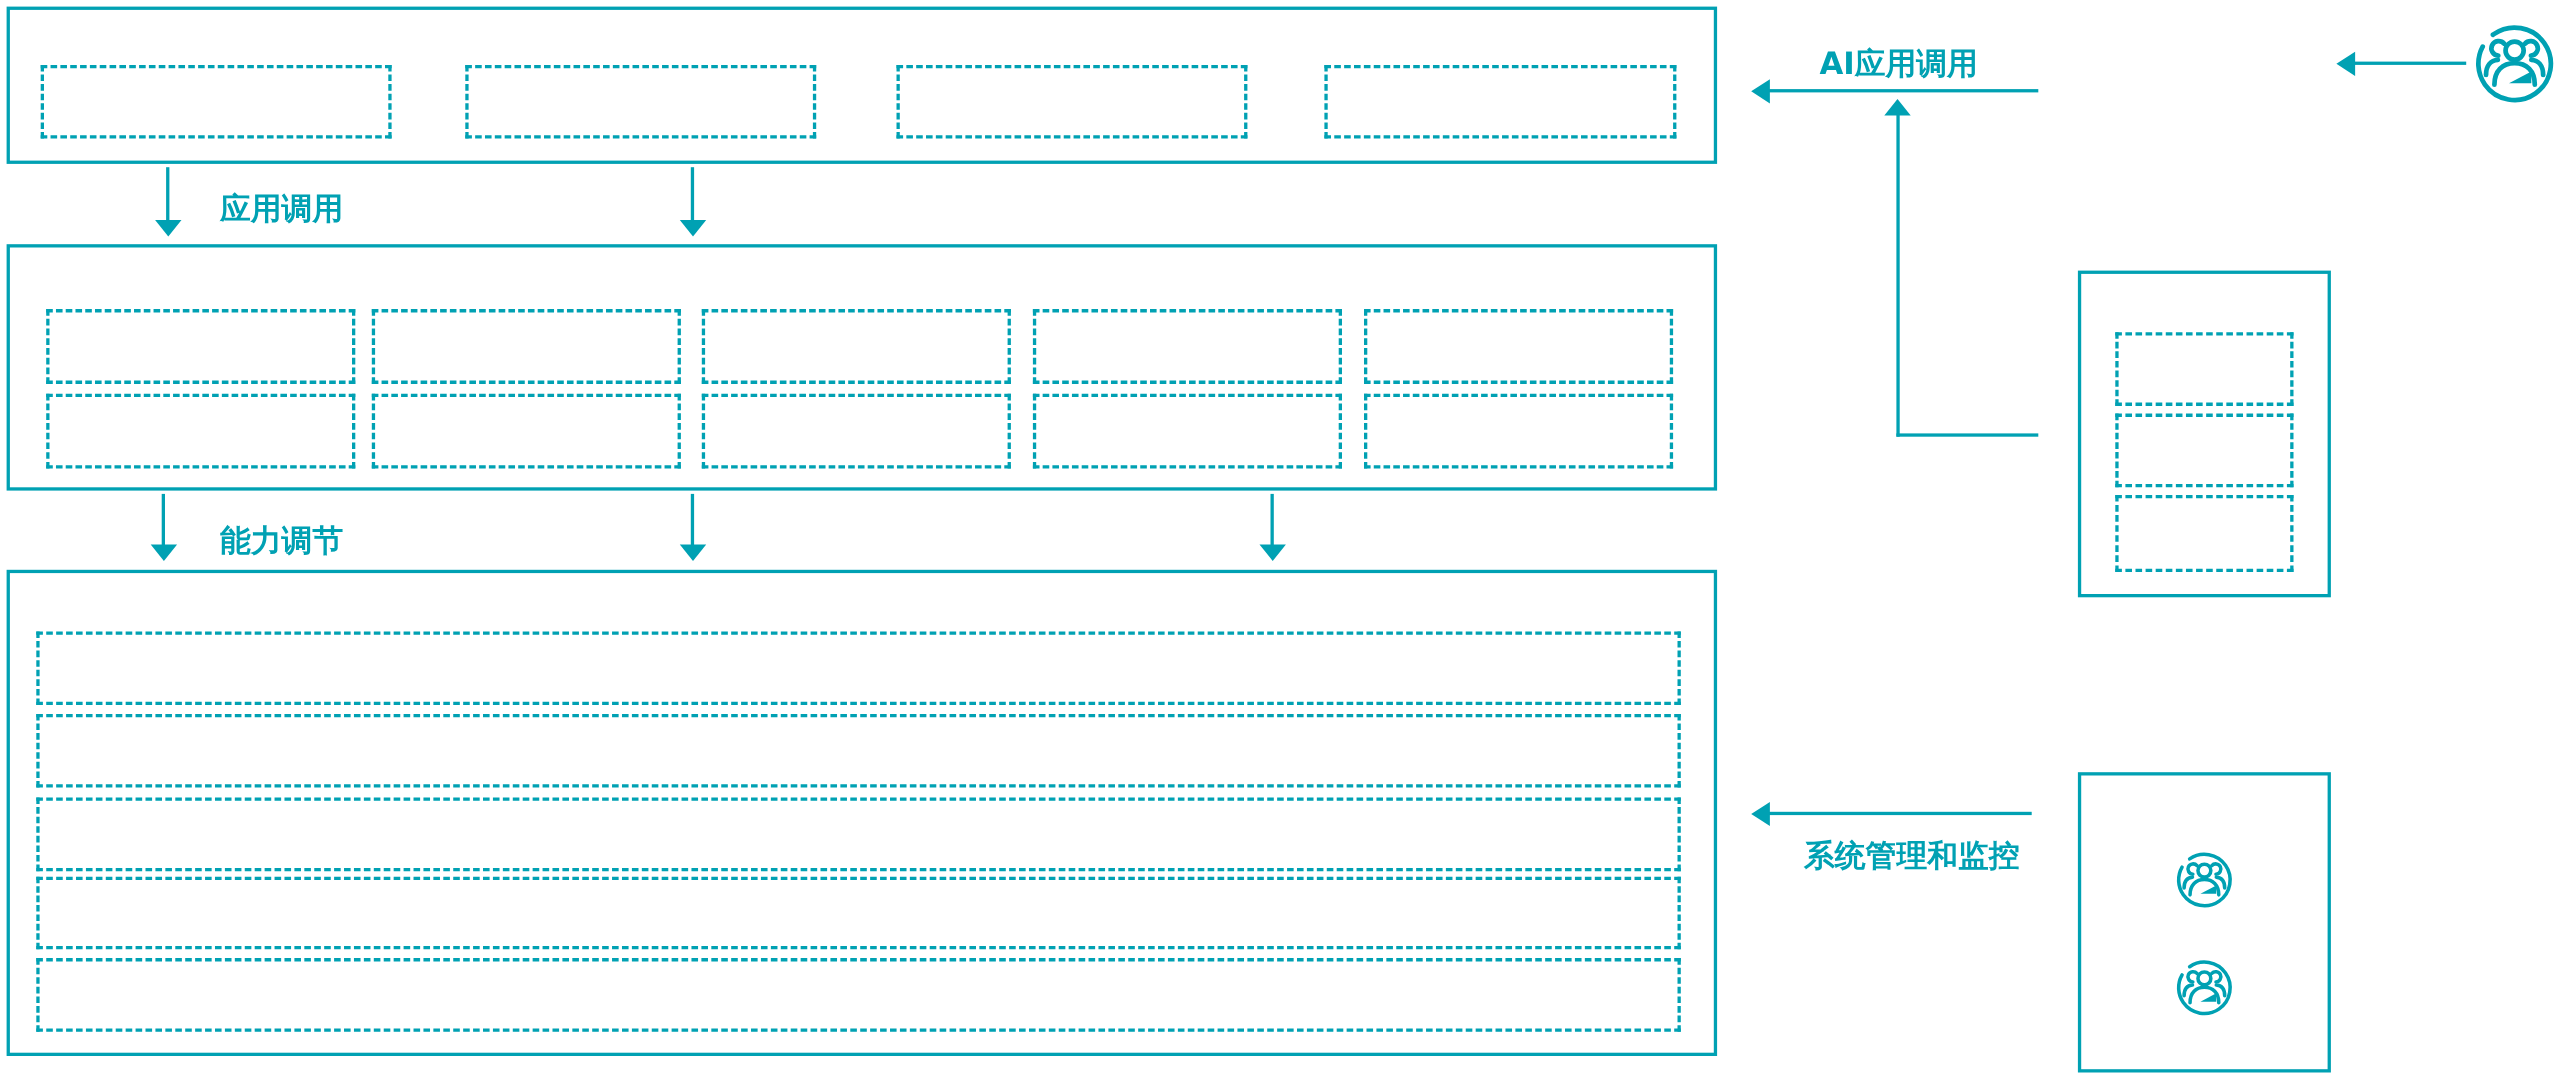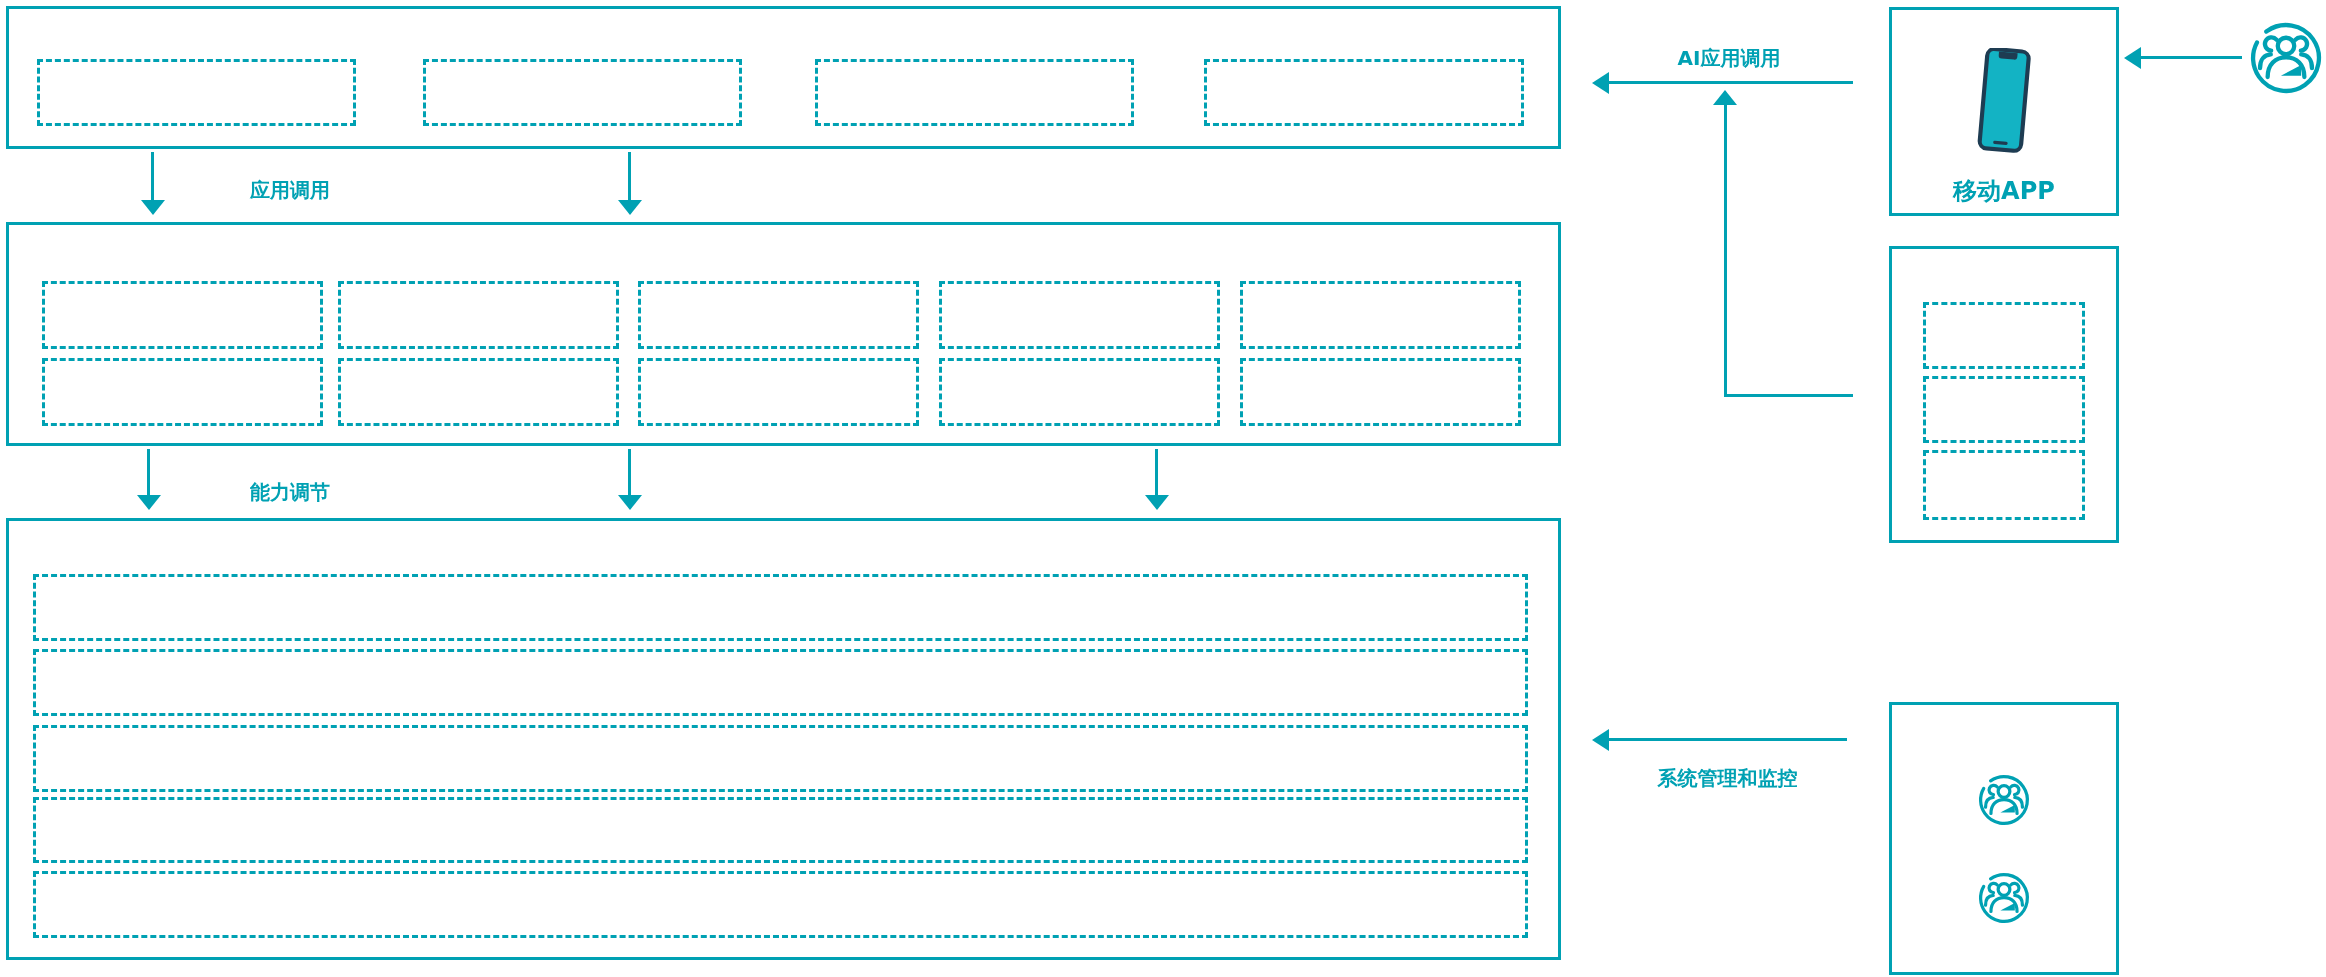--- a/index.html
+++ b/index.html
@@ -13,21 +13,21 @@
   .ph{position:absolute;border:3px dashed #00a1b3;background:#ffffff;box-sizing:border-box;}
 
   
   .shaft-v{position:absolute;width:3px;background:#00a1b3;}
   .shaft-h{position:absolute;height:3px;background:#00a1b3;}
   .head-down{position:absolute;width:0;height:0;border-left:12px solid transparent;border-right:12px solid transparent;border-top:15px solid #00a1b3;}
   .head-up{position:absolute;width:0;height:0;border-left:12px solid transparent;border-right:12px solid transparent;border-bottom:15px solid #00a1b3;}
   .head-left{position:absolute;width:0;height:0;border-top:11px solid transparent;border-bottom:11px solid transparent;border-right:17px solid #00a1b3;}
 
   
-  .lbl{position:absolute;color:#00a1b3;font-weight:bold;font-size:20px;line-height:28px;text-align:center;white-space:nowrap;}
+  .lbl{position:absolute;color:#00a1b3;font-weight:bold;font-size:28px;line-height:28px;white-space:nowrap;}
 
   .mobile-label{position:absolute;left:0;right:0;top:165px;text-align:center;color:#00a1b3;font-weight:bold;font-size:24px;}
 
   .icon-wrap{position:absolute;}
 </style>
 </head>
 <body>
 
 <div id="stage">
 
@@ -74,33 +74,20 @@
   </div>
 
   <div class="lbl" style="left:1654px;top:44px;width:150px;">AI应用调用</div>
   <div class="shaft-h" style="left:1608px;top:81px;width:245px;"></div>
   <div class="head-left" style="left:1592px;top:72px;"></div>
 
   <div class="head-up" style="left:1713px;top:90px;"></div>
   <div class="shaft-v" style="left:1724px;top:103px;height:294px;"></div>
   <div class="shaft-h" style="left:1724px;top:394px;width:129px;"></div>
 
-  <div class="solid-box" style="left:1889px;top:7px;width:230px;height:209px;">
-    <div class="icon-wrap" style="left:80px;top:38px;width:64px;height:108px;">
-      <svg width="64" height="108" viewBox="0 0 60 104">
-        <g transform="rotate(5 30 52)">
-          <rect x="8" y="0" width="44" height="100" rx="9" fill="#1e3c52"></rect>
-          <rect x="12" y="4" width="36" height="92" rx="4" fill="#13b3c4"></rect>
-          <path d="M21 4 h18 v3.5 a3 3 0 0 1 -3 3 h-12 a3 3 0 0 1 -3 -3 z" fill="#1e3c52"></path>
-          <rect x="23" y="90" width="14" height="3" rx="1.5" fill="#1e3c52"></rect>
-        </g>
-      </svg>
-    </div>
-    <div class="mobile-label">移动APP</div>
-  </div>
 
   <div class="shaft-h" style="left:2140px;top:56px;width:102px;"></div>
   <div class="head-left" style="left:2124px;top:47px;"></div>
 
   <div class="icon-wrap" style="left:2248px;top:20px;width:76px;height:76px;">
     <svg width="76" height="76" viewBox="0 0 60 60" fill="none" stroke="#00a1b3" stroke-width="3.4" stroke-linecap="round">
       <circle cx="30" cy="30" r="26" pathLength="100" stroke-dasharray="93 7" transform="rotate(-125 30 30)"></circle>
       <circle cx="30" cy="20.5" r="6.5"></circle>
       <path d="M22.5 15.5 a5.2 5.2 0 1 0 -4.2 8.6"></path>
       <path d="M37.5 15.5 a5.2 5.2 0 1 1 4.2 8.6"></path>

